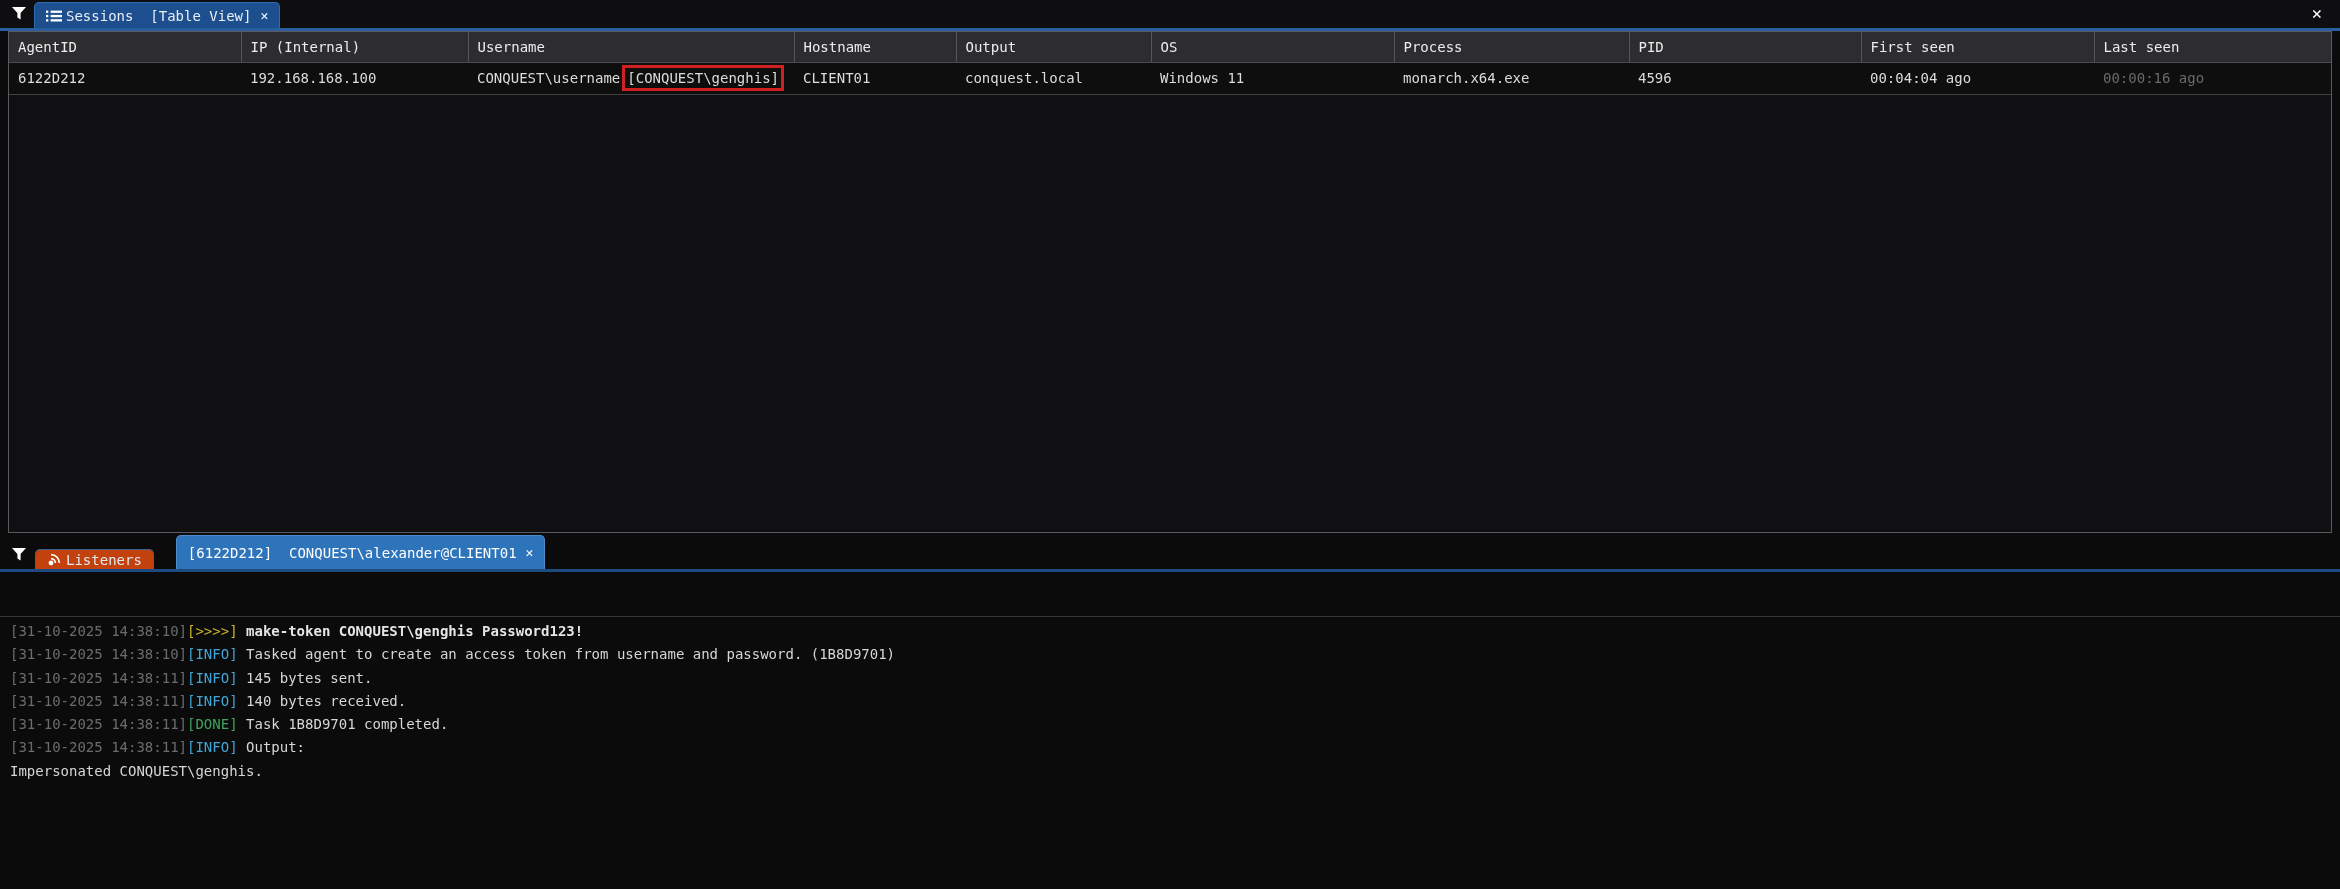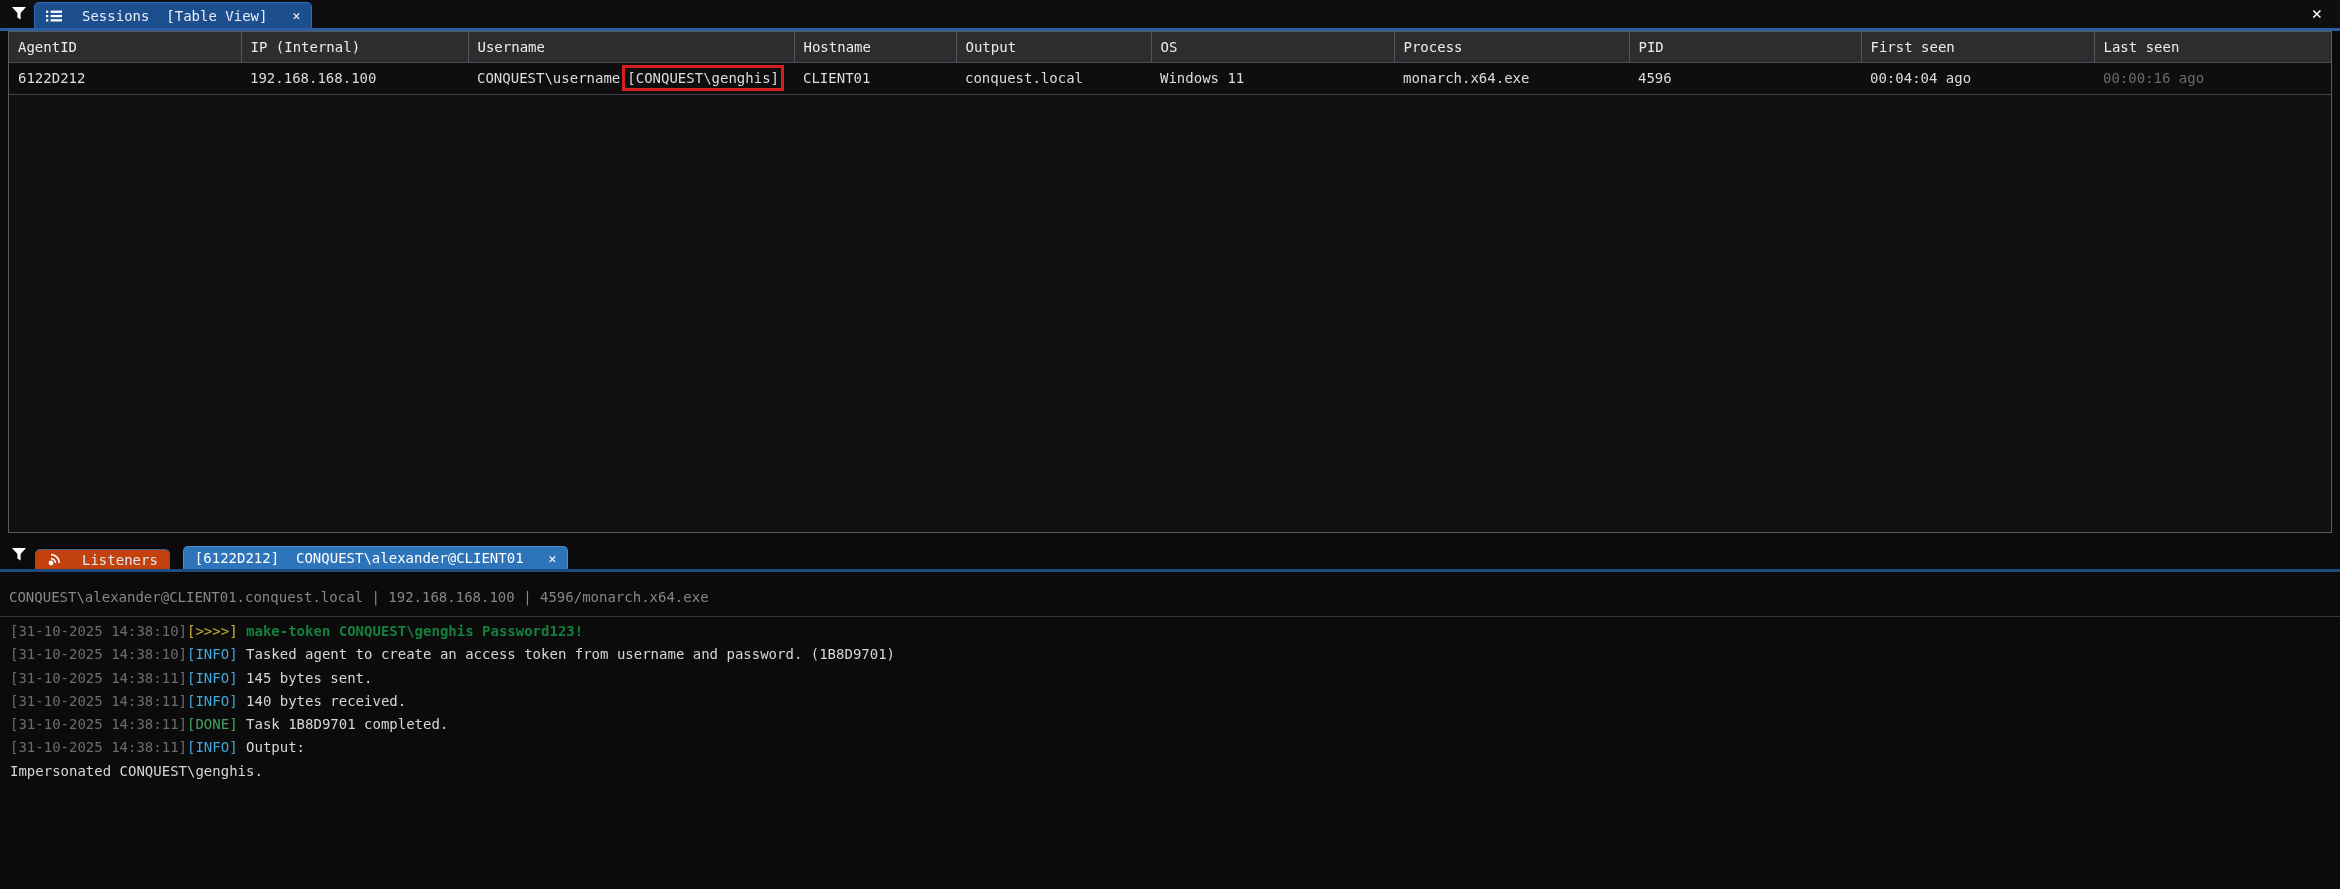--- a/index.html
+++ b/index.html
@@ -12,21 +12,21 @@
   
   .topbar {
     position:absolute; top:0; left:0; right:0; height:28px;
     background:#0e0e10; display:flex; align-items:flex-end;
   }
   .funnel-btn {
     align-self:center; width:26px; height:20px; margin-left:6px;
     display:flex; align-items:center; justify-content:center; cursor:pointer;
   }
   .tab {
-    display:flex; align-items:center; gap:20px; padding:0 11px;
+    display:flex; align-items:center; gap:4px; padding:0 11px;
     border-radius:5px 5px 0 0; font-size:14px; white-space:pre; cursor:pointer;
   }
   .tab-top {
     height:26px; margin-left:2px;
     background:#1d4e8d; border:1px solid #2d6cb3; border-bottom:none; color:#e9eef5;
   }
   .tabclose { font-size:13px; color:#fff; margin-left:5px; cursor:pointer; }
   .win-close {
     position:absolute; top:3px; right:18px; font-size:17px; color:#fff; cursor:pointer;
   }
@@ -59,37 +59,37 @@
   
   .bottombar {
     position:absolute; top:540px; left:0; right:0; height:29px;
     background:#0b0b0c; display:flex; align-items:flex-end;
   }
   .tab-listeners {
     height:20px; margin-left:3px;
     background:#c2410c; border:1px solid #3f618c; border-bottom:none; color:#e2e9f2;
   }
   .tab-session-active {
-    height:23px; margin-left:13px;
+    height:34px; margin-left:22px;
     background:#2e74ba; border:1px solid #4c8ecb; border-bottom:none; color:#fff;text-align:right;
   }
   .underline-bottom { position:absolute; top:569px; left:0; right:0; height:3px; background:#1d4b80; }
 
   
   .status-line {
     position:absolute; top:589px; left:9px; right:10px;
     font-size:14px; color:#87878b; white-space:pre;
   }
   .console-sep { position:absolute; top:616px; left:0; right:0; height:1px; background:#35353a; }
   .console {
     position:absolute; top:620px; left:10px; right:10px;
     font-size:14px; line-height:23.3px; color:#d6d6d6; white-space:pre;
   }
   .ts { color:#6c6c70; }
-  .cmd { color:#15803d; font-weight:bold; }
+  .cmd { color:#e5e5e5; font-weight:bold; }
   .icon-svg { display:block; }
 </style>
 </head>
 <body>
 
 <div class="screen">
 
   <div class="topbar">
     <div class="funnel-btn">
       <svg class="icon-svg" width="16" height="14" viewBox="0 0 16 14">
@@ -173,17 +173,16 @@
       </svg>
       <span>Listeners</span>
     </div>
     <div class="tab tab-session-active">
       <span>[6122D212]  CONQUEST\alexander@CLIENT01</span>
       <span class="tabclose">✕</span>
     </div>
   </div>
   <div class="underline-bottom"></div>
 
-  <div class="status-line">CONQUEST\alexander@CLIENT01.conquest.local | 192.168.168.100 | 4596/monarch.x64.exe</div>
   <div class="console-sep"></div>
   <div class="console" id="console"><div class="cline"><span class="ts">[31-10-2025 14:38:10]</span><span style="color: rgb(201, 181, 44);">[&gt;&gt;&gt;&gt;] </span><span class="cmd">make-token CONQUEST\genghis Password123!</span></div><div class="cline"><span class="ts">[31-10-2025 14:38:10]</span><span style="color: rgb(67, 165, 213);">[INFO] </span><span>Tasked agent to create an access token from username and password. (1B8D9701)</span></div><div class="cline"><span class="ts">[31-10-2025 14:38:11]</span><span style="color: rgb(67, 165, 213);">[INFO] </span><span>145 bytes sent.</span></div><div class="cline"><span class="ts">[31-10-2025 14:38:11]</span><span style="color: rgb(67, 165, 213);">[INFO] </span><span>140 bytes received.</span></div><div class="cline"><span class="ts">[31-10-2025 14:38:11]</span><span style="color: rgb(65, 163, 95);">[DONE] </span><span>Task 1B8D9701 completed.</span></div><div class="cline"><span class="ts">[31-10-2025 14:38:11]</span><span style="color: rgb(67, 165, 213);">[INFO] </span><span>Output:</span></div><div class="cline"><span>Impersonated CONQUEST\genghis.</span></div></div>
 
 </div>
 
 </body></html>

